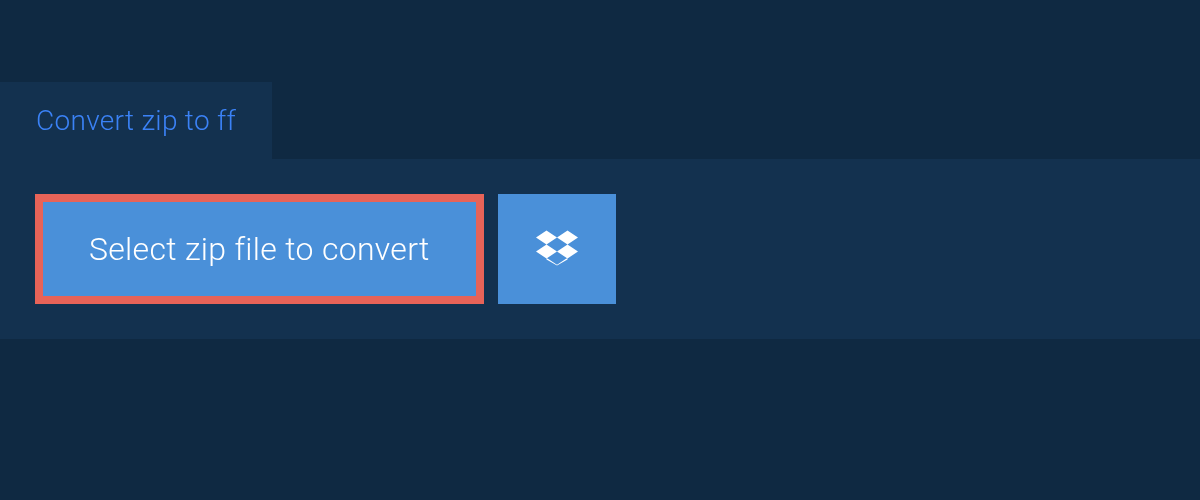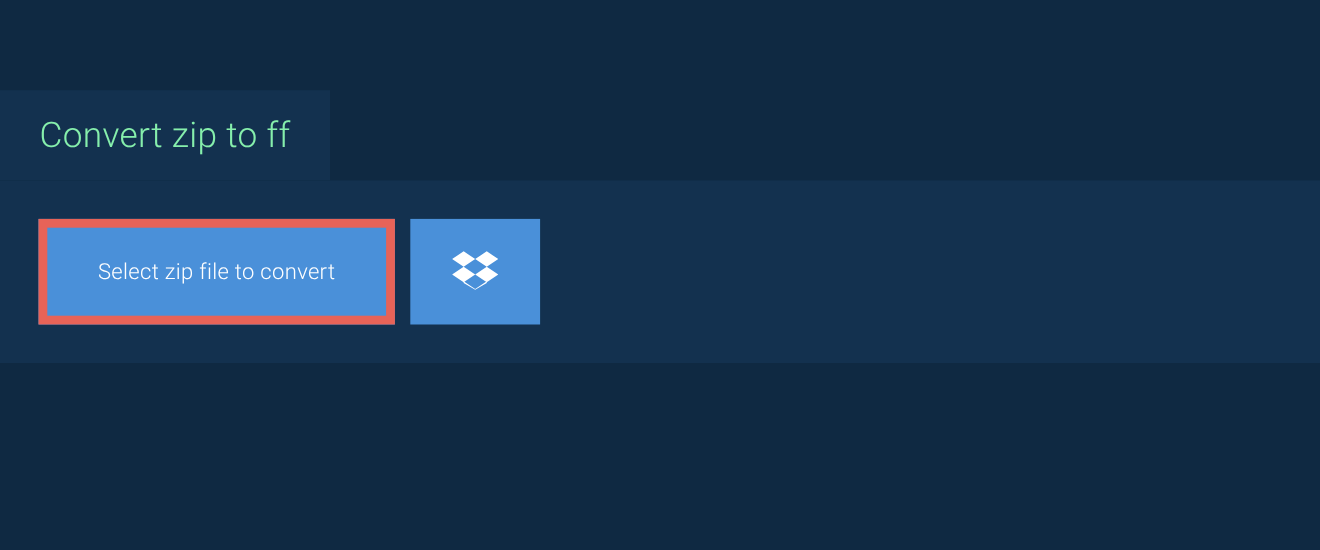--- a/index.html
+++ b/index.html
@@ -15,41 +15,41 @@
       overflow: hidden;
     }
     .tab-header {
       display: inline-block;
       background: #13314f;
       padding: 22px 36px;
       margin-top: 82px;
       margin-left: 0;
     }
     .tab-title {
-      color: #86efac;
-      font-size: 32px;
+      color: #3b82f6;
+      font-size: 28px;
       font-weight: 300;
       letter-spacing: 0.3px;
     }
     .upload-panel {
       background: #13314f;
       padding: 35px 35px;
       margin-top: 0;
       width: 100%;
     }
     .button-row {
       display: flex;
       gap: 14px;
       align-items: stretch;
     }
     .select-button {
       background: #4a90d9;
       border: 8px solid #e76358;
       color: #ffffff;
-      font-size: 20px;
+      font-size: 32px;
       font-weight: 300;
       padding: 28px 46px;
       cursor: pointer;
       font-family: inherit;
       letter-spacing: 0.3px;
       display: flex;
       align-items: center;
       justify-content: center;
     }
     .dropbox-button {

